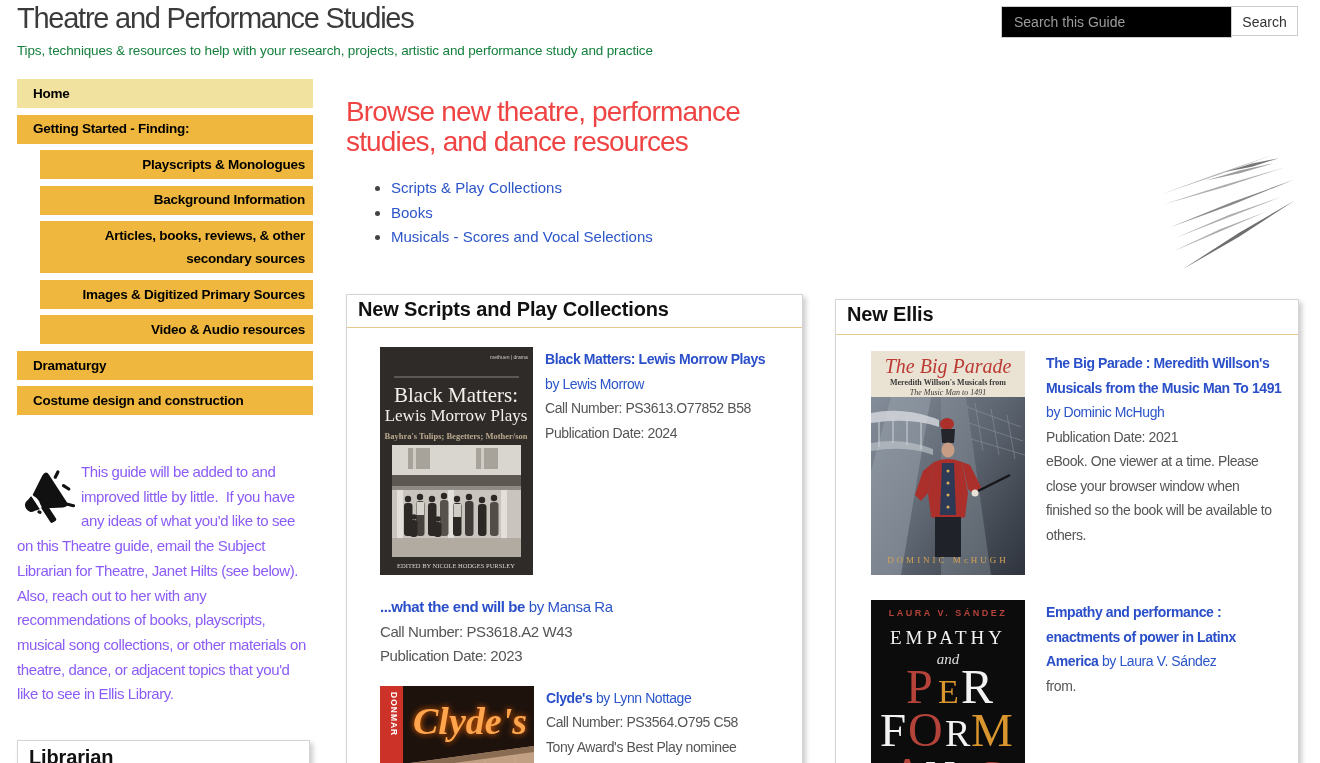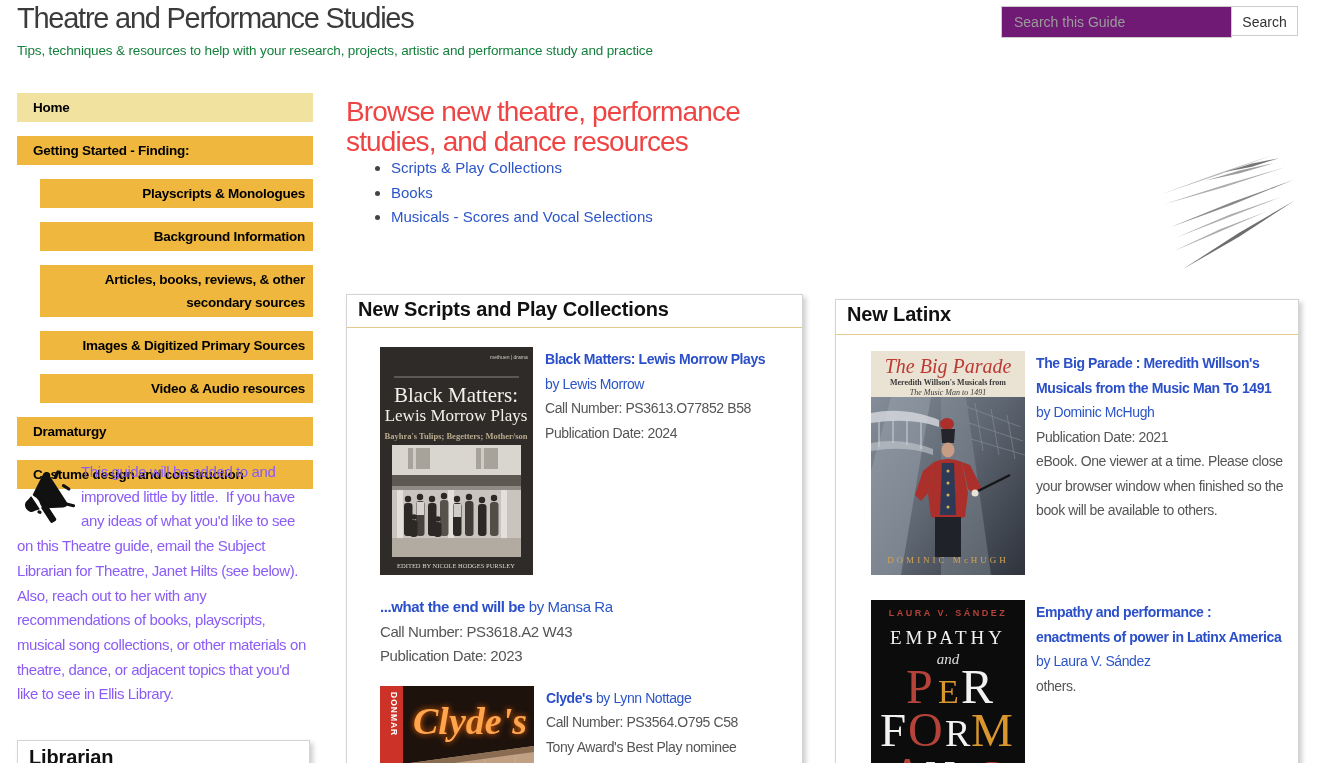--- a/index.html
+++ b/index.html
@@ -4,64 +4,64 @@
 <style>
   html,body{margin:0;padding:0;}
   body{width:1320px;height:763px;position:relative;overflow:hidden;background:#fff;
        font-family:"Liberation Sans",sans-serif;}
   .abs{position:absolute;}
   a{text-decoration:none;}
   
   #h1{left:17px;top:4px;font-size:29px;line-height:29px;color:#3b3b3b;font-weight:400;letter-spacing:-1.25px;}
   #sub{left:17px;top:43px;font-size:13.5px;line-height:16px;color:#15803d;letter-spacing:-0.15px;}
   #searchbox{left:1001px;top:6px;width:231px;height:32px;border:1px solid #ccc;
-     box-sizing:border-box;background:#701a75;color:#9b9b9b;font-size:14px;line-height:30px;
+     box-sizing:border-box;background:#000000;color:#9b9b9b;font-size:14px;line-height:30px;
      padding-left:12px;}
   #searchbtn{left:1231px;top:6px;width:67px;height:30px;border:1px solid #ccc;
      box-sizing:border-box;background:#fff;color:#333;font-size:14px;line-height:30px;
      text-align:center;}
   
   #nav{left:17px;top:79px;width:296px;}
   .nv{background:#efb73d;color:#000;font-weight:bold;font-size:13.5px;line-height:23.4px;
-      letter-spacing:-0.25px;padding:2.8px 8px 2.8px 16px;margin-bottom:6.5px;box-sizing:border-box;margin-top:14px;}
+      letter-spacing:-0.25px;padding:2.8px 8px 2.8px 16px;margin-bottom:6.5px;box-sizing:border-box;}
   .nv.home{background:#f1e2a0;}
   .nv.sub{margin-left:23px;padding-left:18px;text-align:right;}
   
   #about{left:17px;top:460px;width:294px;font-size:15px;line-height:24.7px;color:#8b5cf6;
      letter-spacing:-0.4px;}
   #mega{float:left;width:58px;height:62px;margin:2px 6px 0 0;}
   
   #libbox{left:17px;top:740px;width:293px;height:40px;border:1px solid #d4d4d4;
      box-shadow:3px 3px 5px rgba(0,0,0,.2);background:#fff;box-sizing:border-box;}
   #libbox .t{font-size:20px;font-weight:bold;color:#111;padding:5px 0 0 11px;letter-spacing:-0.15px;}
   
   #browse{left:346px;top:97px;width:430px;font-size:28px;line-height:29.5px;color:#ef4444;
      letter-spacing:-0.85px;}
-  #bullets{left:346px;top:156px;width:440px;}
+  #bullets{left:346px;top:176px;width:440px;}
   #bullets ul{margin:0;padding-left:45px;}
   #bullets li{font-size:15px;line-height:24.6px;color:#444;}
   #bullets li a{color:#2b55c8;}
   
   .box{border:1px solid #d4d4d4;background:#fff;box-sizing:border-box;
        box-shadow:3px 3px 5px rgba(0,0,0,.2);overflow:hidden;}
   #box1{left:346px;top:277px;width:457px;height:481px;margin-top:17px;}
   #box2{left:835px;top:299px;width:464px;height:600px;}
   .boxhead{font-size:20px;font-weight:bold;color:#111;letter-spacing:-0.15px;
        line-height:23px;padding:3px 12px 6px 11px;border-bottom:1px solid #e3c98b;}
   #box1 .boxbody{padding:19px 14px 0 33px;}
   .entry{margin-bottom:20px;}
   .erow{display:flex;}
   .cover{flex:0 0 auto;}
   .etxt{margin-left:12px;font-size:14px;line-height:24.5px;color:#555;letter-spacing:-0.4px;width:245px;}
   .etxt .t,.ft .t{font-weight:bold;color:#2a4fc9;}
   .etxt a,.ft a{color:#2b55c8;}
   .ft{font-size:15px;line-height:24.5px;color:#555;letter-spacing:-0.4px;}
   #box2 .boxhead{padding-bottom:8px;}
   #box2 .boxbody{padding:16px 14px 0 35px;}
-  #box2 .etxt{margin-left:11px;width:252px;}
+  #box2 .etxt{margin-left:21px;width:252px;}
   #box2 .entry{margin-bottom:25px;}
 </style>
 </head>
 <body>
   <div id="h1" class="abs">Theatre and Performance Studies</div>
   <div id="sub" class="abs">Tips, techniques &amp; resources to help with your research, projects, artistic and performance study and practice</div>
   <div id="searchbox" class="abs">Search this Guide</div>
   <div id="searchbtn" class="abs">Search</div>
 
   <div id="nav" class="abs">
@@ -214,21 +214,21 @@
           <div><span class="t">Clyde's</span> <a href="#">by Lynn Nottage</a></div>
           <div>Call Number: PS3564.O795 C58</div>
           <div>Tony Award's Best Play nominee</div>
           <div>(2022)</div>
         </div>
       </div>
     </div>
   </div>
 
   <div id="box2" class="box abs">
-    <div class="boxhead">New Latinx</div>
+    <div class="boxhead">New Ellis</div>
     <div class="boxbody">
       <div class="entry erow">
         <svg class="cover" width="154" height="224" xmlns="http://www.w3.org/2000/svg">
           <defs>
             <linearGradient id="bgP" x1="0" y1="0" x2="1" y2="1">
               <stop offset="0" stop-color="#8d97a3"></stop>
               <stop offset=".55" stop-color="#5d6570"></stop>
               <stop offset="1" stop-color="#2e333c"></stop>
             </linearGradient>
           </defs>
@@ -292,17 +292,17 @@
           <text x="37" y="146" fill="#b5433a" font-size="48" font-family="Liberation Serif">O</text>
           <text x="74" y="146" fill="#f2f2f2" font-size="38" font-family="Liberation Serif">R</text>
           <text x="100" y="146" fill="#d9962e" font-size="47" font-family="Liberation Serif">M</text>
           <text x="20" y="190" fill="#b5433a" font-size="46" font-family="Liberation Serif">A</text>
           <text x="54" y="190" fill="#f2f2f2" font-size="42" font-family="Liberation Serif">N</text>
           <text x="84" y="182" fill="#8d8d8d" font-size="24" font-family="Liberation Serif">♛</text>
           <text x="104" y="190" fill="#b5433a" font-size="42" font-family="Liberation Serif">C</text>
         </svg>
         <div class="etxt">
           <div><span class="t">Empathy and performance : enactments of power in Latinx America</span> <a href="#">by Laura V. Sández</a></div>
-          <div>others.</div>
+          <div>from.</div>
         </div>
       </div>
     </div>
   </div>
 
 </body></html>

